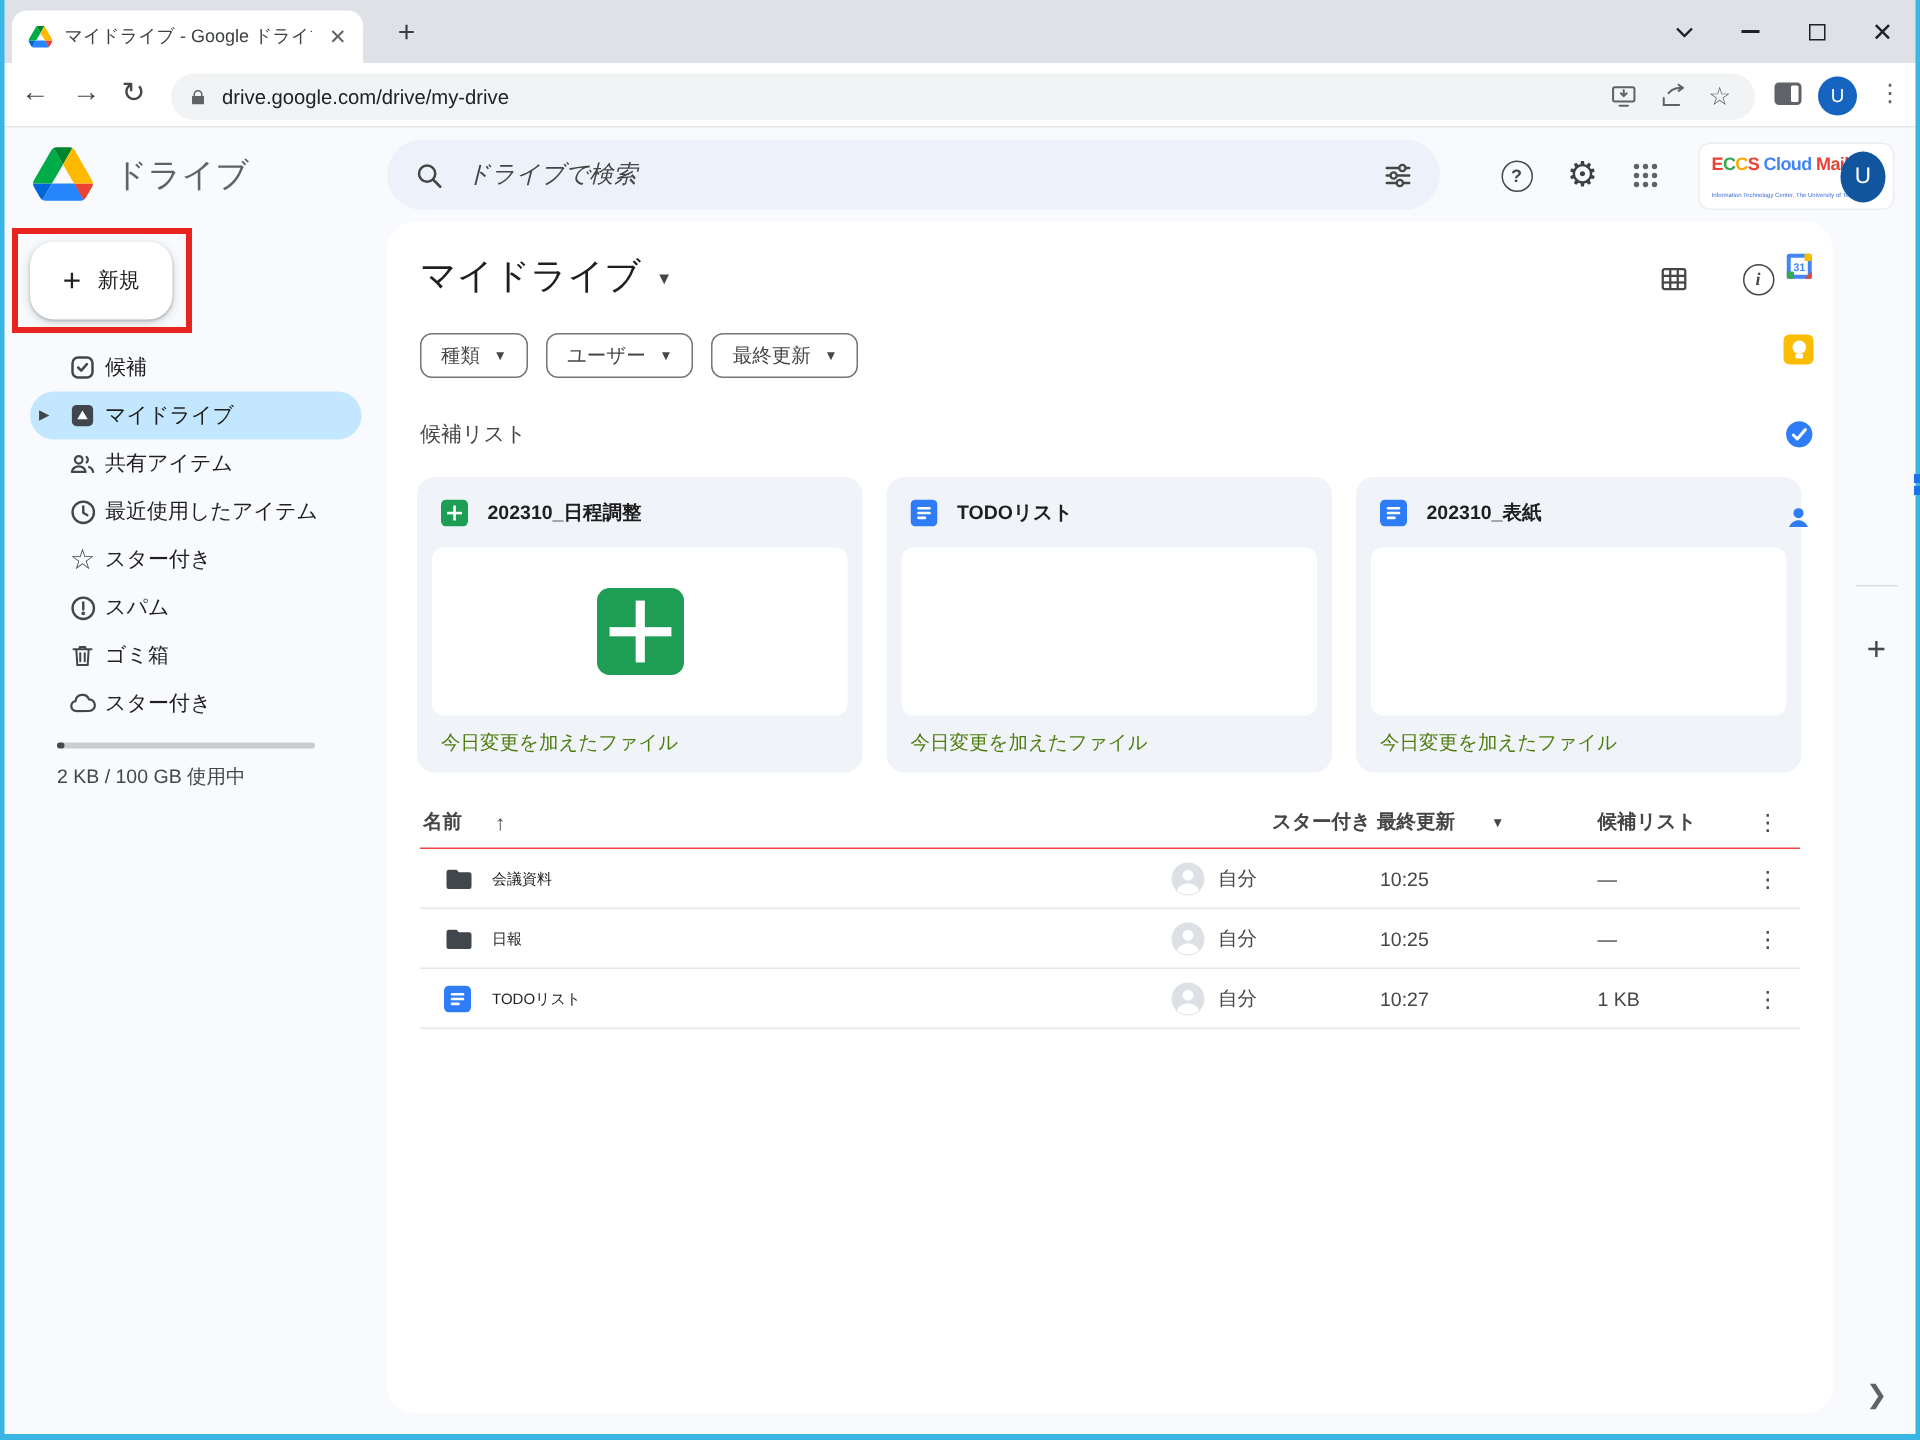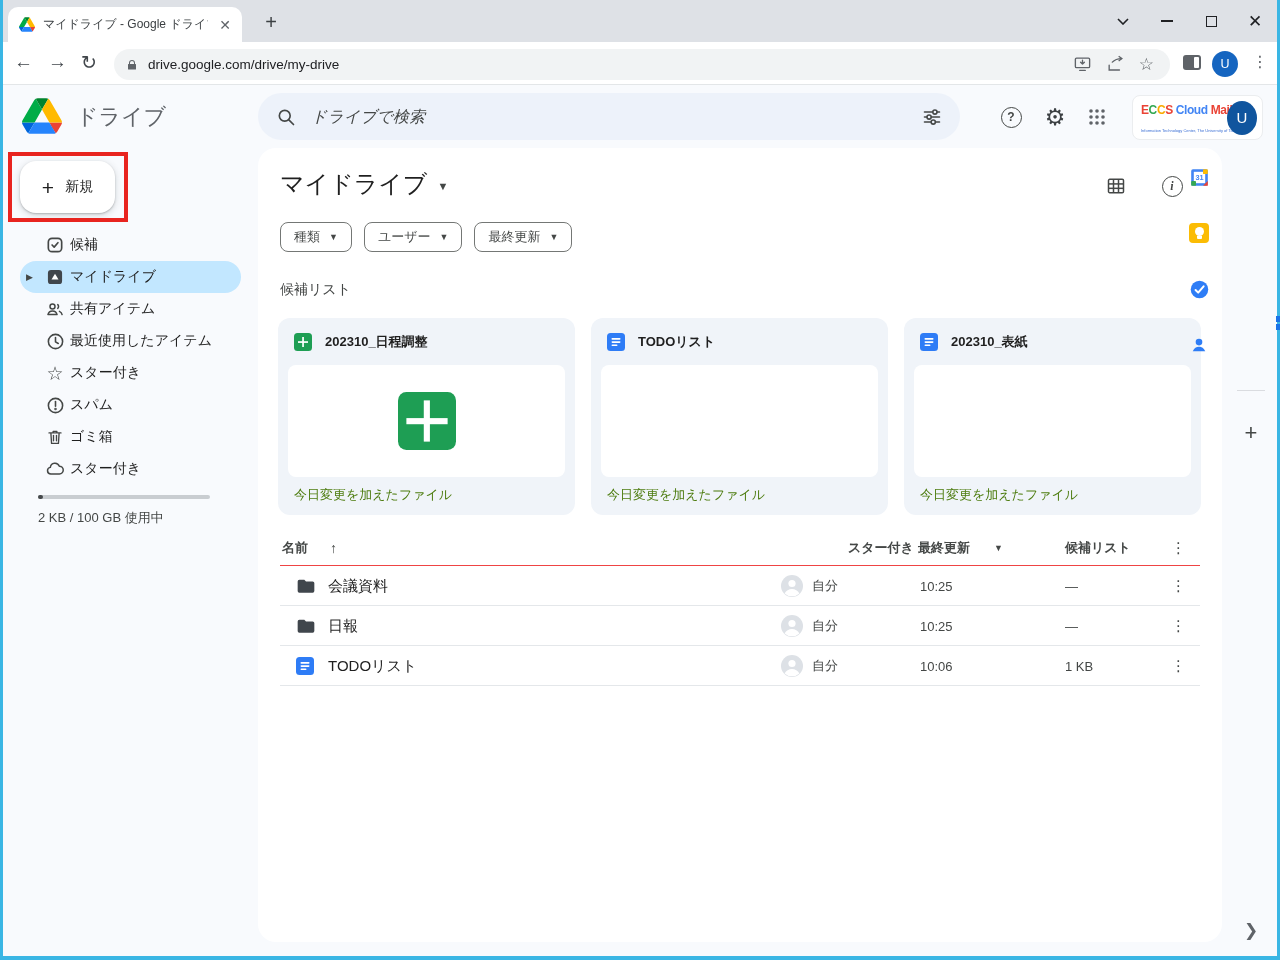--- a/index.html
+++ b/index.html
@@ -81,21 +81,21 @@
   .scard-foot { position:absolute; left:16px; bottom:11px; font-size:13px; color:#4d7c0f; }
 
   
   .tbl { position:absolute; left:22px; right:22px; top:382px; }
   .tbl-h { position:relative; height:36px; border-bottom:1px solid #ef4444; font-size:13px; color:#444746; font-weight:bold; }
   .tbl-h span, .trow .cell { position:absolute; top:50%; transform:translateY(-50%); }
   .c-name{left:2px} .c-sort{left:50px; font-size:14px; font-weight:normal;}
   .c-owner{left:568px} .c-mod{left:638px} .c-modcaret{left:714px; font-size:9px;}
   .c-size{left:785px} .c-menu{right:14px; font-size:15px; color:#444746; font-weight:normal;}
   .trow { position:relative; height:40px; border-bottom:1px solid #e4e7ea; font-size:13px; color:#444746; }
-  .r-ic{left:16px; display:flex;} .r-name{left:48px; font-size:15px; color:#1f1f1f;}
+  .r-ic{left:16px; display:flex;} .r-name{left:48px; font-size:10px; color:#1f1f1f;}
   .r-av{left:500px; display:flex;} .r-owner{left:532px;} .r-mod{left:640px;} .r-size{left:785px;} .r-menu{right:14px; font-size:15px;}
 
   
   .rail-ic { position:absolute; left:1188px; width:22px; height:22px; display:flex; align-items:center; justify-content:center; }
   .keep-ic { width:20px; height:20px; border-radius:4px; background:#fbbc04; position:relative; }
   .keep-ic::before { content:""; position:absolute; left:5.5px; top:3.5px; width:9px; height:9px; border-radius:50%; background:#fff; }
   .keep-ic::after { content:""; position:absolute; left:7.5px; top:12.5px; width:5px; height:3.5px; background:#fff; border-radius:0 0 1px 1px; }
   .rail-div { position:absolute; left:1237px; top:390px; width:28px; border-top:1px solid #dadce0; }
   .rail-plus { position:absolute; left:1240px; top:420px; width:22px; text-align:center; font-size:22px; color:#444746; }
   .rail-chevron { position:absolute; left:1244px; top:920px; font-size:17px; color:#5f6368; }
@@ -469,21 +469,21 @@
           </span>
         <span class="cell r-name">TODOリスト</span>
         <span class="cell r-av">
             <svg width="24" height="24" viewBox="0 0 24 24">
               <circle cx="12" cy="12" r="11" fill="#dde1e6"></circle>
               <circle cx="12" cy="9.5" r="3.6" fill="#fff"></circle>
               <path d="M4.6 19.5c1.6-3 4.2-4.5 7.4-4.5s5.8 1.5 7.4 4.5a11 11 0 0 1-14.8 0z" fill="#fff"></path>
             </svg>
           </span>
         <span class="cell r-owner">自分</span>
-        <span class="cell r-mod">10:06</span>
+        <span class="cell r-mod">10:27</span>
         <span class="cell r-size">1 KB</span>
         <span class="cell r-menu">⋮</span>
       </div>
     </div>
   </div>
 
   <span class="rail-ic" style="top:166px">
     <svg width="21" height="21" viewBox="0 0 24 24">
         <rect x="2.5" y="2.5" width="19" height="19" rx="2" fill="#4285f4"></rect>
         <rect x="5.5" y="5.5" width="13" height="13" fill="#fff"></rect>

